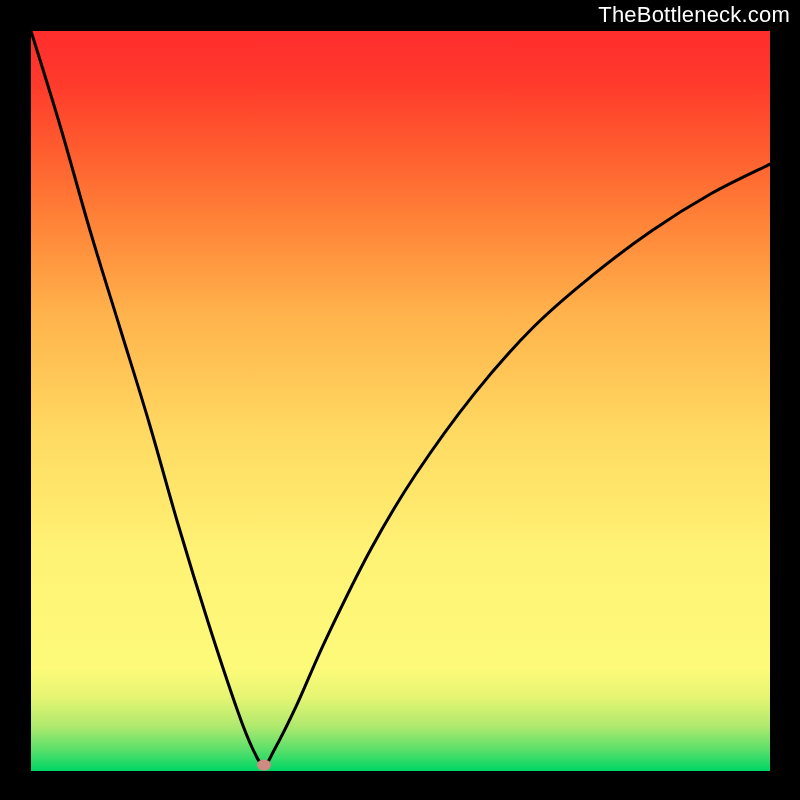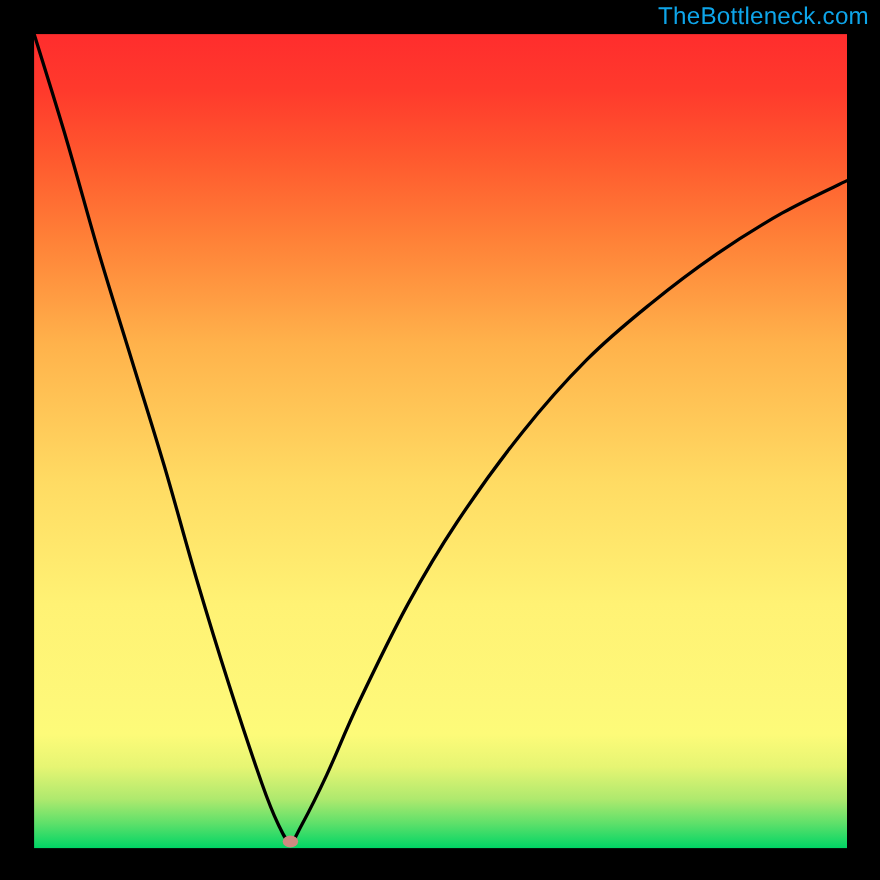--- a/index.html
+++ b/index.html
@@ -52,21 +52,21 @@
     width: 14px;
     height: 11px;
     background: #cf8a81;
     border-radius: 50%;
     transform: translate(-50%, -50%);
   }
   .watermark {
     position: absolute;
     top: 2px;
     right: 10px;
-    color: #0ea5e9;
+    color: #ffffff;
     font-size: 22px;
     font-weight: 500;
     letter-spacing: 0.2px;
     user-select: none;
     text-align: center;
   }
 </style>
 </head>
 <body>
 

